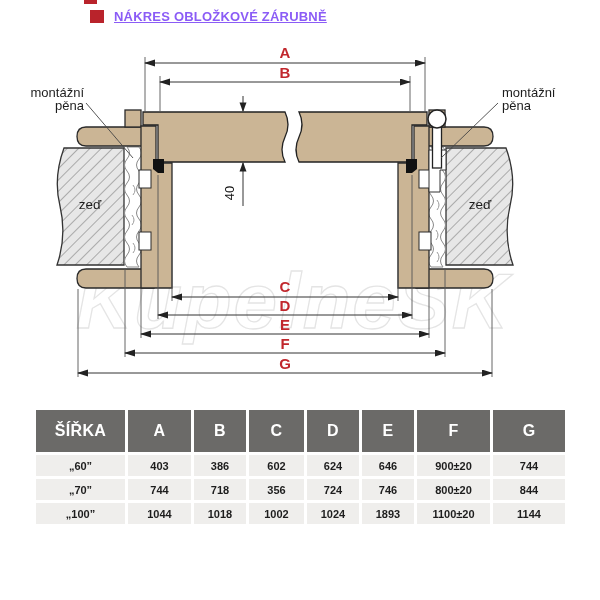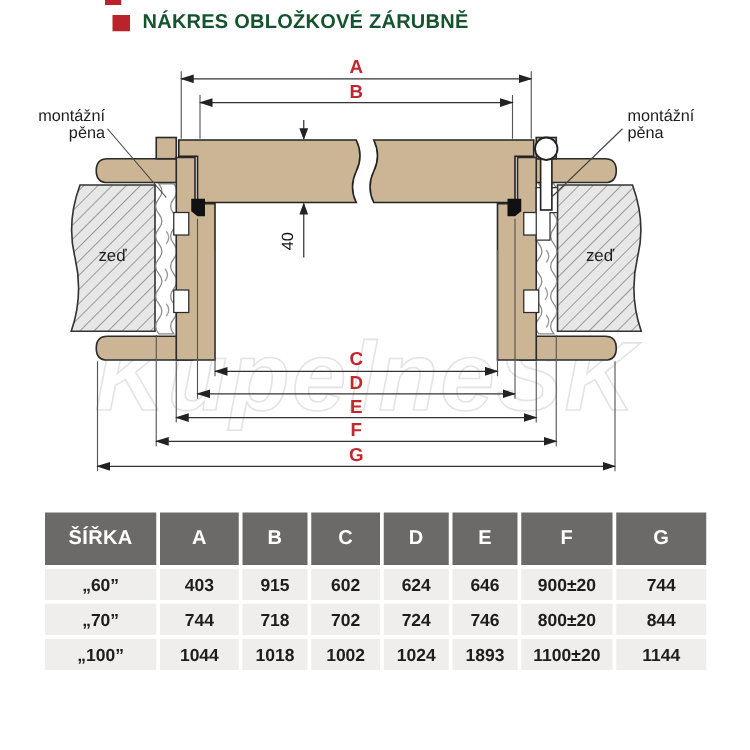--- a/index.html
+++ b/index.html
@@ -4,32 +4,32 @@
 <style>
   html,body{margin:0;padding:0;}
   body{
     width:600px;height:600px;position:relative;overflow:hidden;
     background:#ffffff;
     font-family:"Liberation Sans", sans-serif;
   }
   .top-fragment{position:absolute;top:0;left:84px;width:13px;height:4px;background:#b9232b;}
   .title-row{position:absolute;top:9px;left:90px;display:flex;align-items:center;gap:10px;}
   .title-bullet{width:14px;height:13px;background:#b9232b;flex:0 0 auto;}
-  .page-title{margin:0;font-size:16px;font-weight:bold;color:#14532d;letter-spacing:0.2px;white-space:nowrap;}
+  .page-title{margin:0;font-size:13px;font-weight:bold;color:#8b5cf6;letter-spacing:0.2px;white-space:nowrap;text-decoration:underline;}
   .diagram-wrap{position:absolute;top:0;left:0;width:600px;height:407px;}
   table.dims{
     position:absolute;top:407px;left:33px;width:534px;
     border-collapse:separate;border-spacing:3px;table-layout:fixed;
   }
   table.dims th{
     background:#6b6a68;color:#ffffff;font-size:16px;font-weight:bold;
     text-align:center;padding:12px 0;letter-spacing:0.3px;
   }
   table.dims td{
-    background:#efeeec;color:#1d1d1d;font-size:14px;font-weight:bold;
+    background:#efeeec;color:#1d1d1d;font-size:11px;font-weight:bold;
     text-align:center;padding:4.5px 0;white-space:nowrap;
   }
 </style>
 </head>
 <body>
 
 <div class="top-fragment"></div>
 
 <div class="title-row">
   <div class="title-bullet"></div>
@@ -163,32 +163,32 @@
       <th>D</th>
       <th>E</th>
       <th>F</th>
       <th>G</th>
     </tr>
   </thead>
   <tbody>
     <tr>
       <td>„60”</td>
       <td>403</td>
-      <td>915</td>
+      <td>386</td>
       <td>602</td>
       <td>624</td>
       <td>646</td>
       <td>900±20</td>
       <td>744</td>
     </tr>
     <tr>
       <td>„70”</td>
       <td>744</td>
       <td>718</td>
-      <td>702</td>
+      <td>356</td>
       <td>724</td>
       <td>746</td>
       <td>800±20</td>
       <td>844</td>
     </tr>
     <tr>
       <td>„100”</td>
       <td>1044</td>
       <td>1018</td>
       <td>1002</td>

